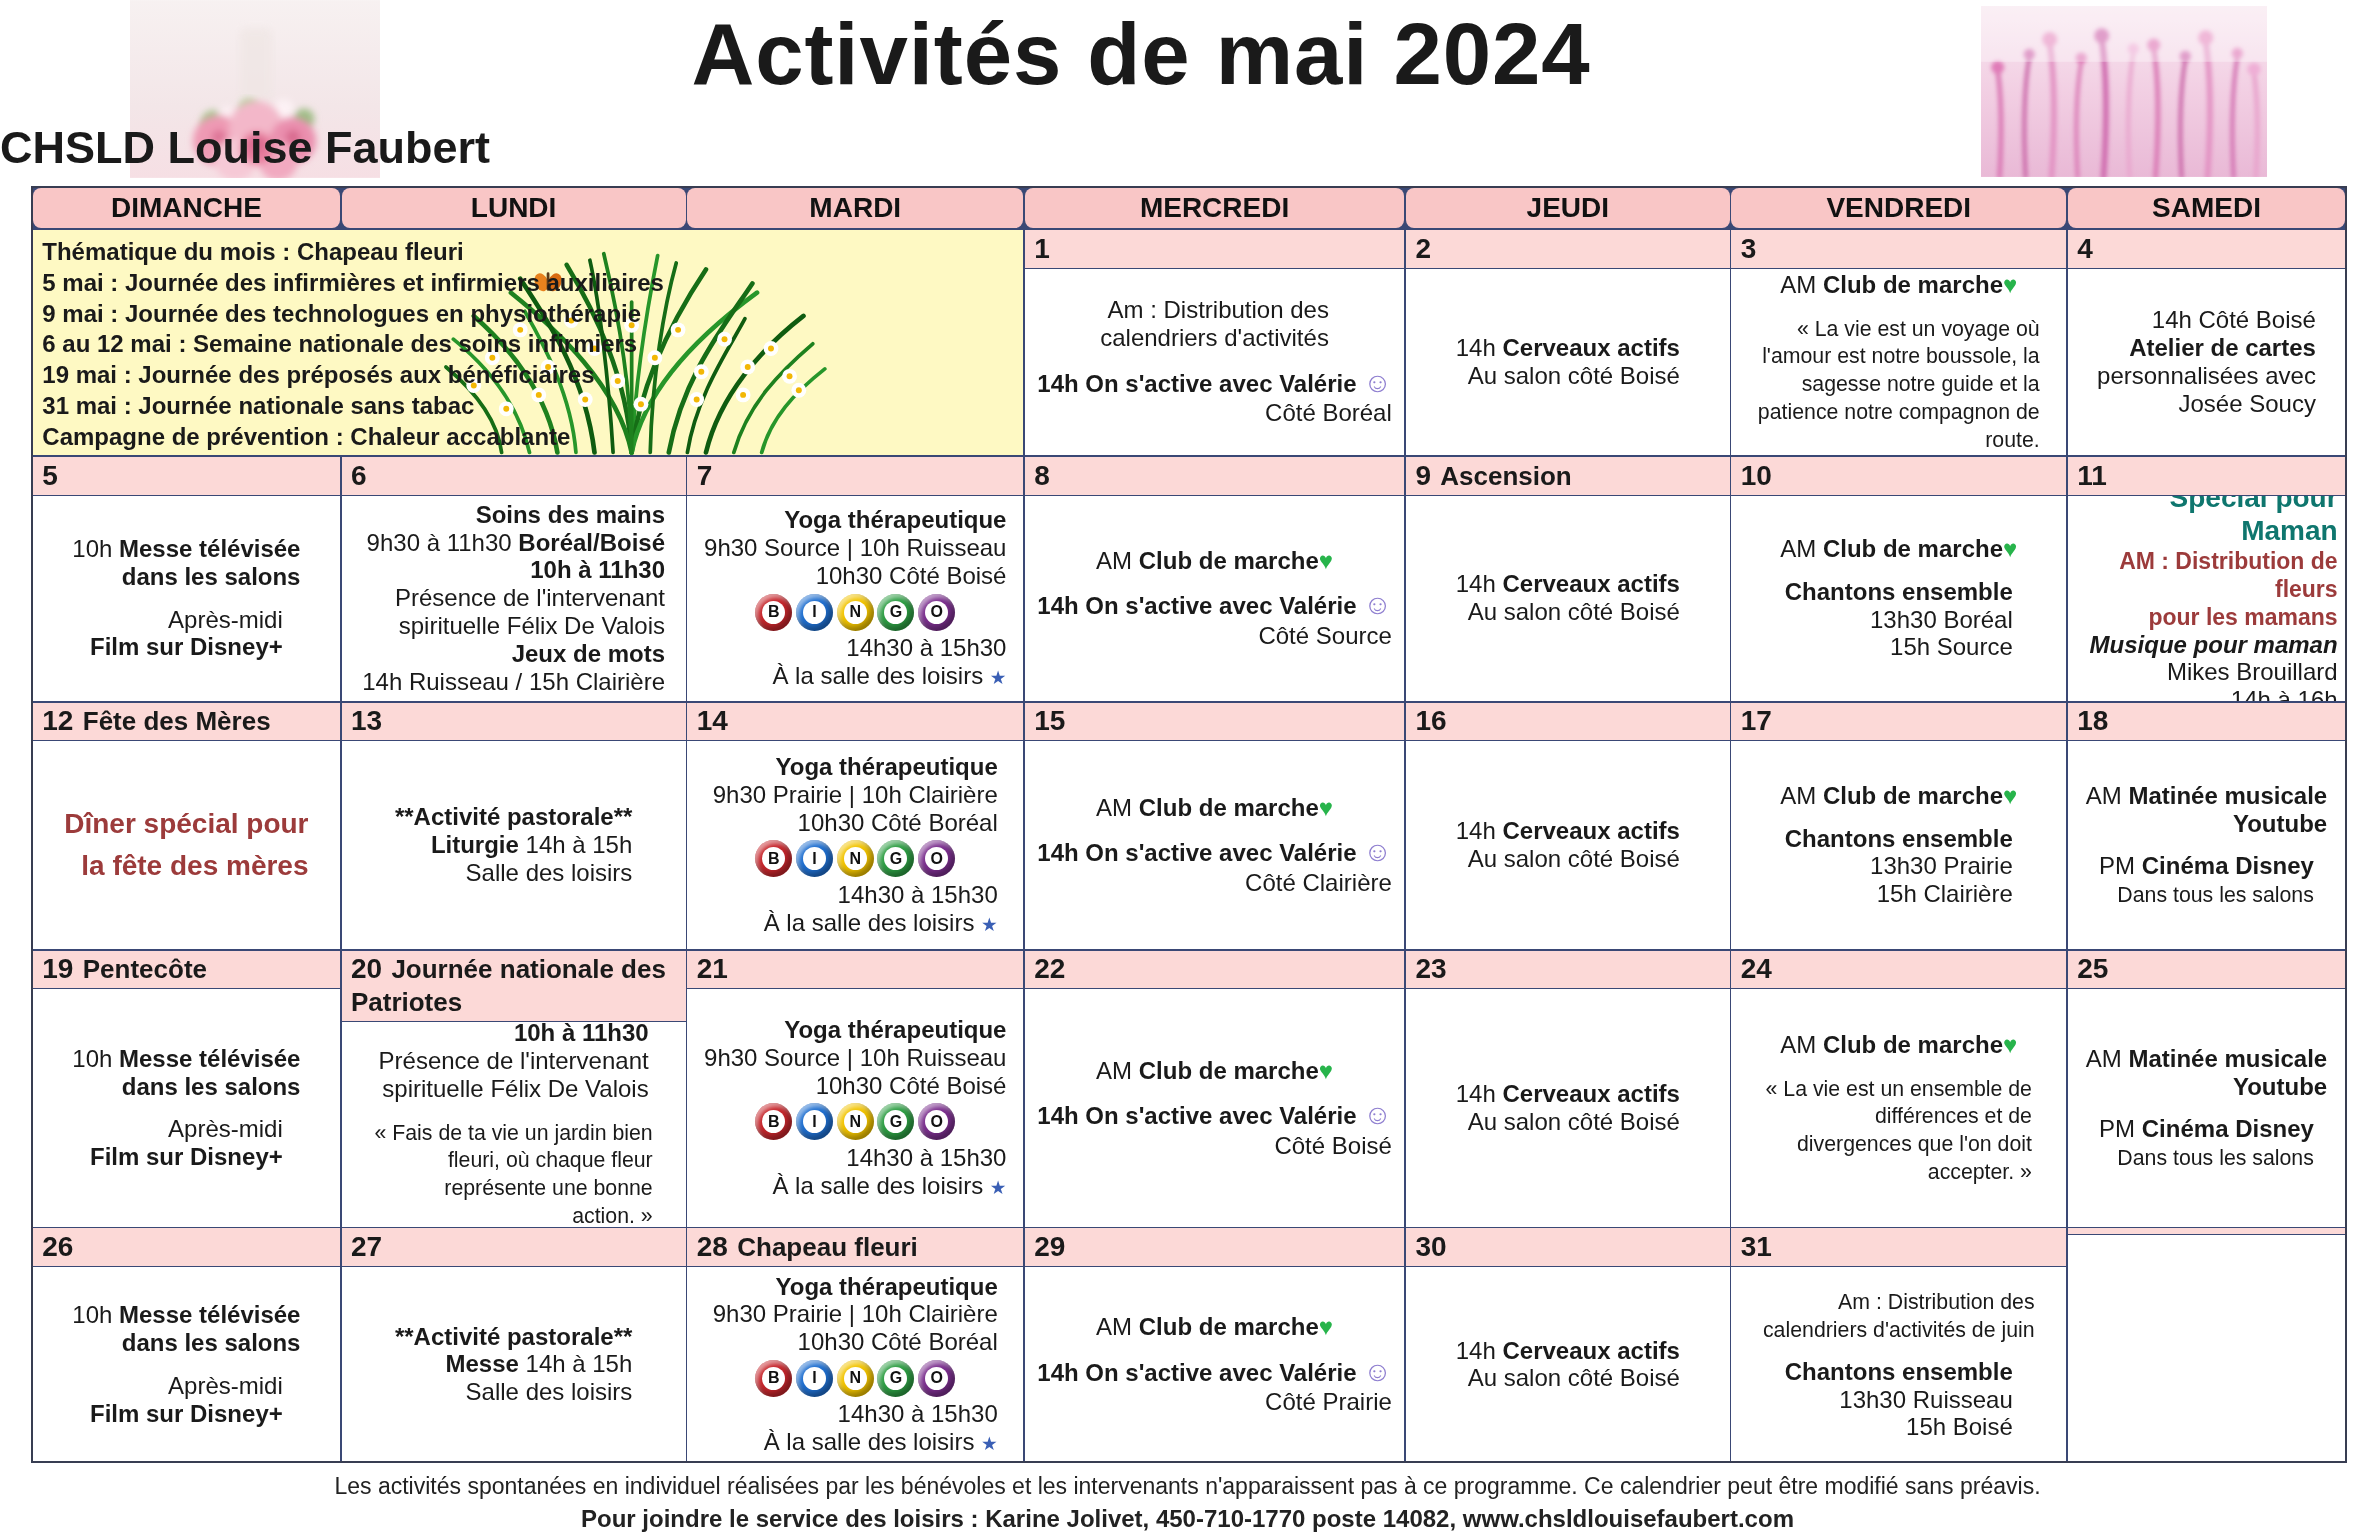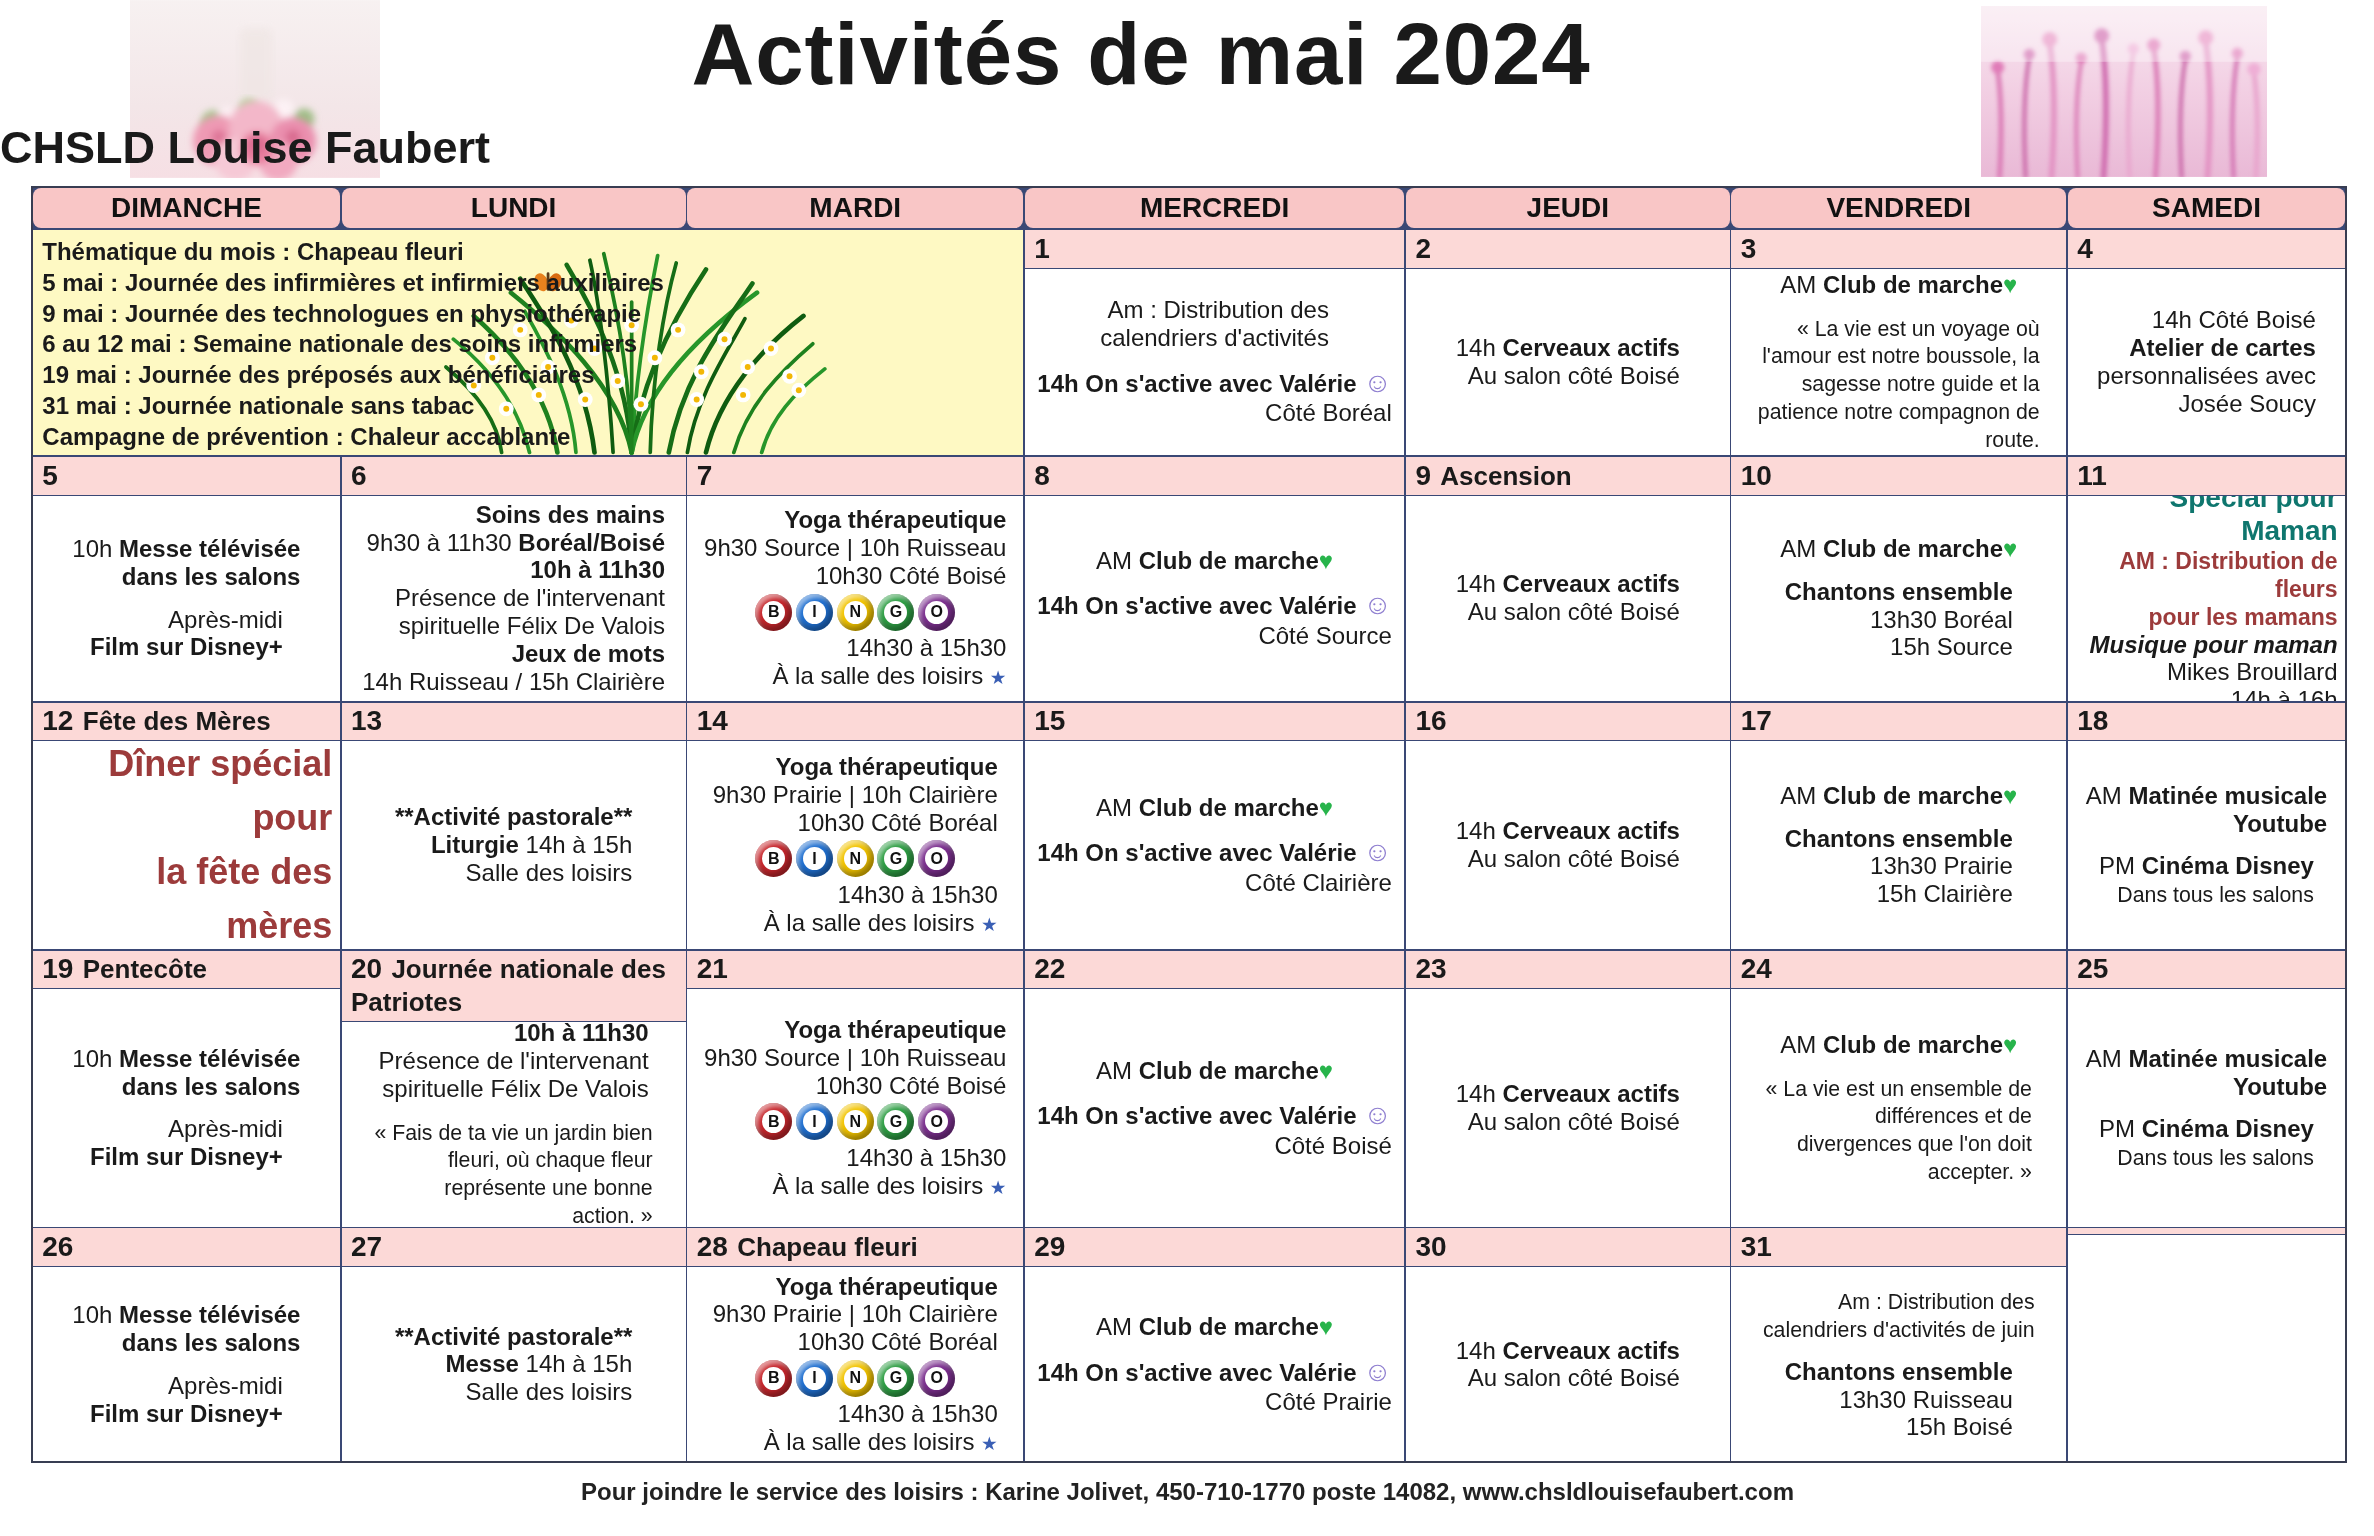--- a/index.html
+++ b/index.html
@@ -38,21 +38,21 @@
   .par{margin:7.4px 0;text-align:right;}
   .line{line-height:1.16;}
 
   
   .s-n{}
   .s-b{font-weight:bold;}
   .s-sm{font-size:21.3px;}
   .s-rb{color:#0f766e;font-weight:bold;font-size:28px;}
   .s-rb2{color:#9c3b3b;font-weight:bold;font-size:23px;}
   .s-bi{font-weight:bold;font-style:italic;}
-  .s-rblg{color:#9c3b3b;font-weight:bold;font-size:36px;line-height:1.5;}
+  .s-rblg{color:#9c3b3b;font-weight:bold;font-size:28px;line-height:1.5;}
   .ic-heart{color:#27b44b;font-size:24px;}
   .ic-smiley{color:#8f7fd0;font-size:28px;}
   .ic-star{color:#3a5fb5;font-size:18.6px;}
 
   
   .bingo{display:flex;justify-content:center;gap:3.7px;margin:3.7px 0;}
   .ball{width:37px;height:37px;border-radius:50%;display:flex;align-items:center;
         justify-content:center;flex:0 0 auto;
         box-shadow:inset -3.7px -4.6px 6.5px rgba(0,0,0,.38), inset 2.8px 3.7px 4.6px rgba(255,255,255,.55);}
   .inn{width:23px;height:23px;border-radius:50%;background:#fff;display:flex;
@@ -661,17 +661,18 @@
           </div>
         </div>
       </div>
       <div class="cell">
         <div class="band"><span class="dnum"></span></div>
         <div class="daybody"></div>
       </div>
     </div>
 
   <div class="footer">
+    <div class="f1">Les activités spontanées en individuel réalisées par les bénévoles et les intervenants n'apparaissent pas à ce programme. Ce calendrier peut être modifié sans préavis.</div>
     <div class="f2">Pour joindre le service des loisirs : Karine Jolivet, 450-710-1770 poste 14082, www.chsldlouisefaubert.com</div>
   </div>
 
 </div>
 
 
 </body></html>

